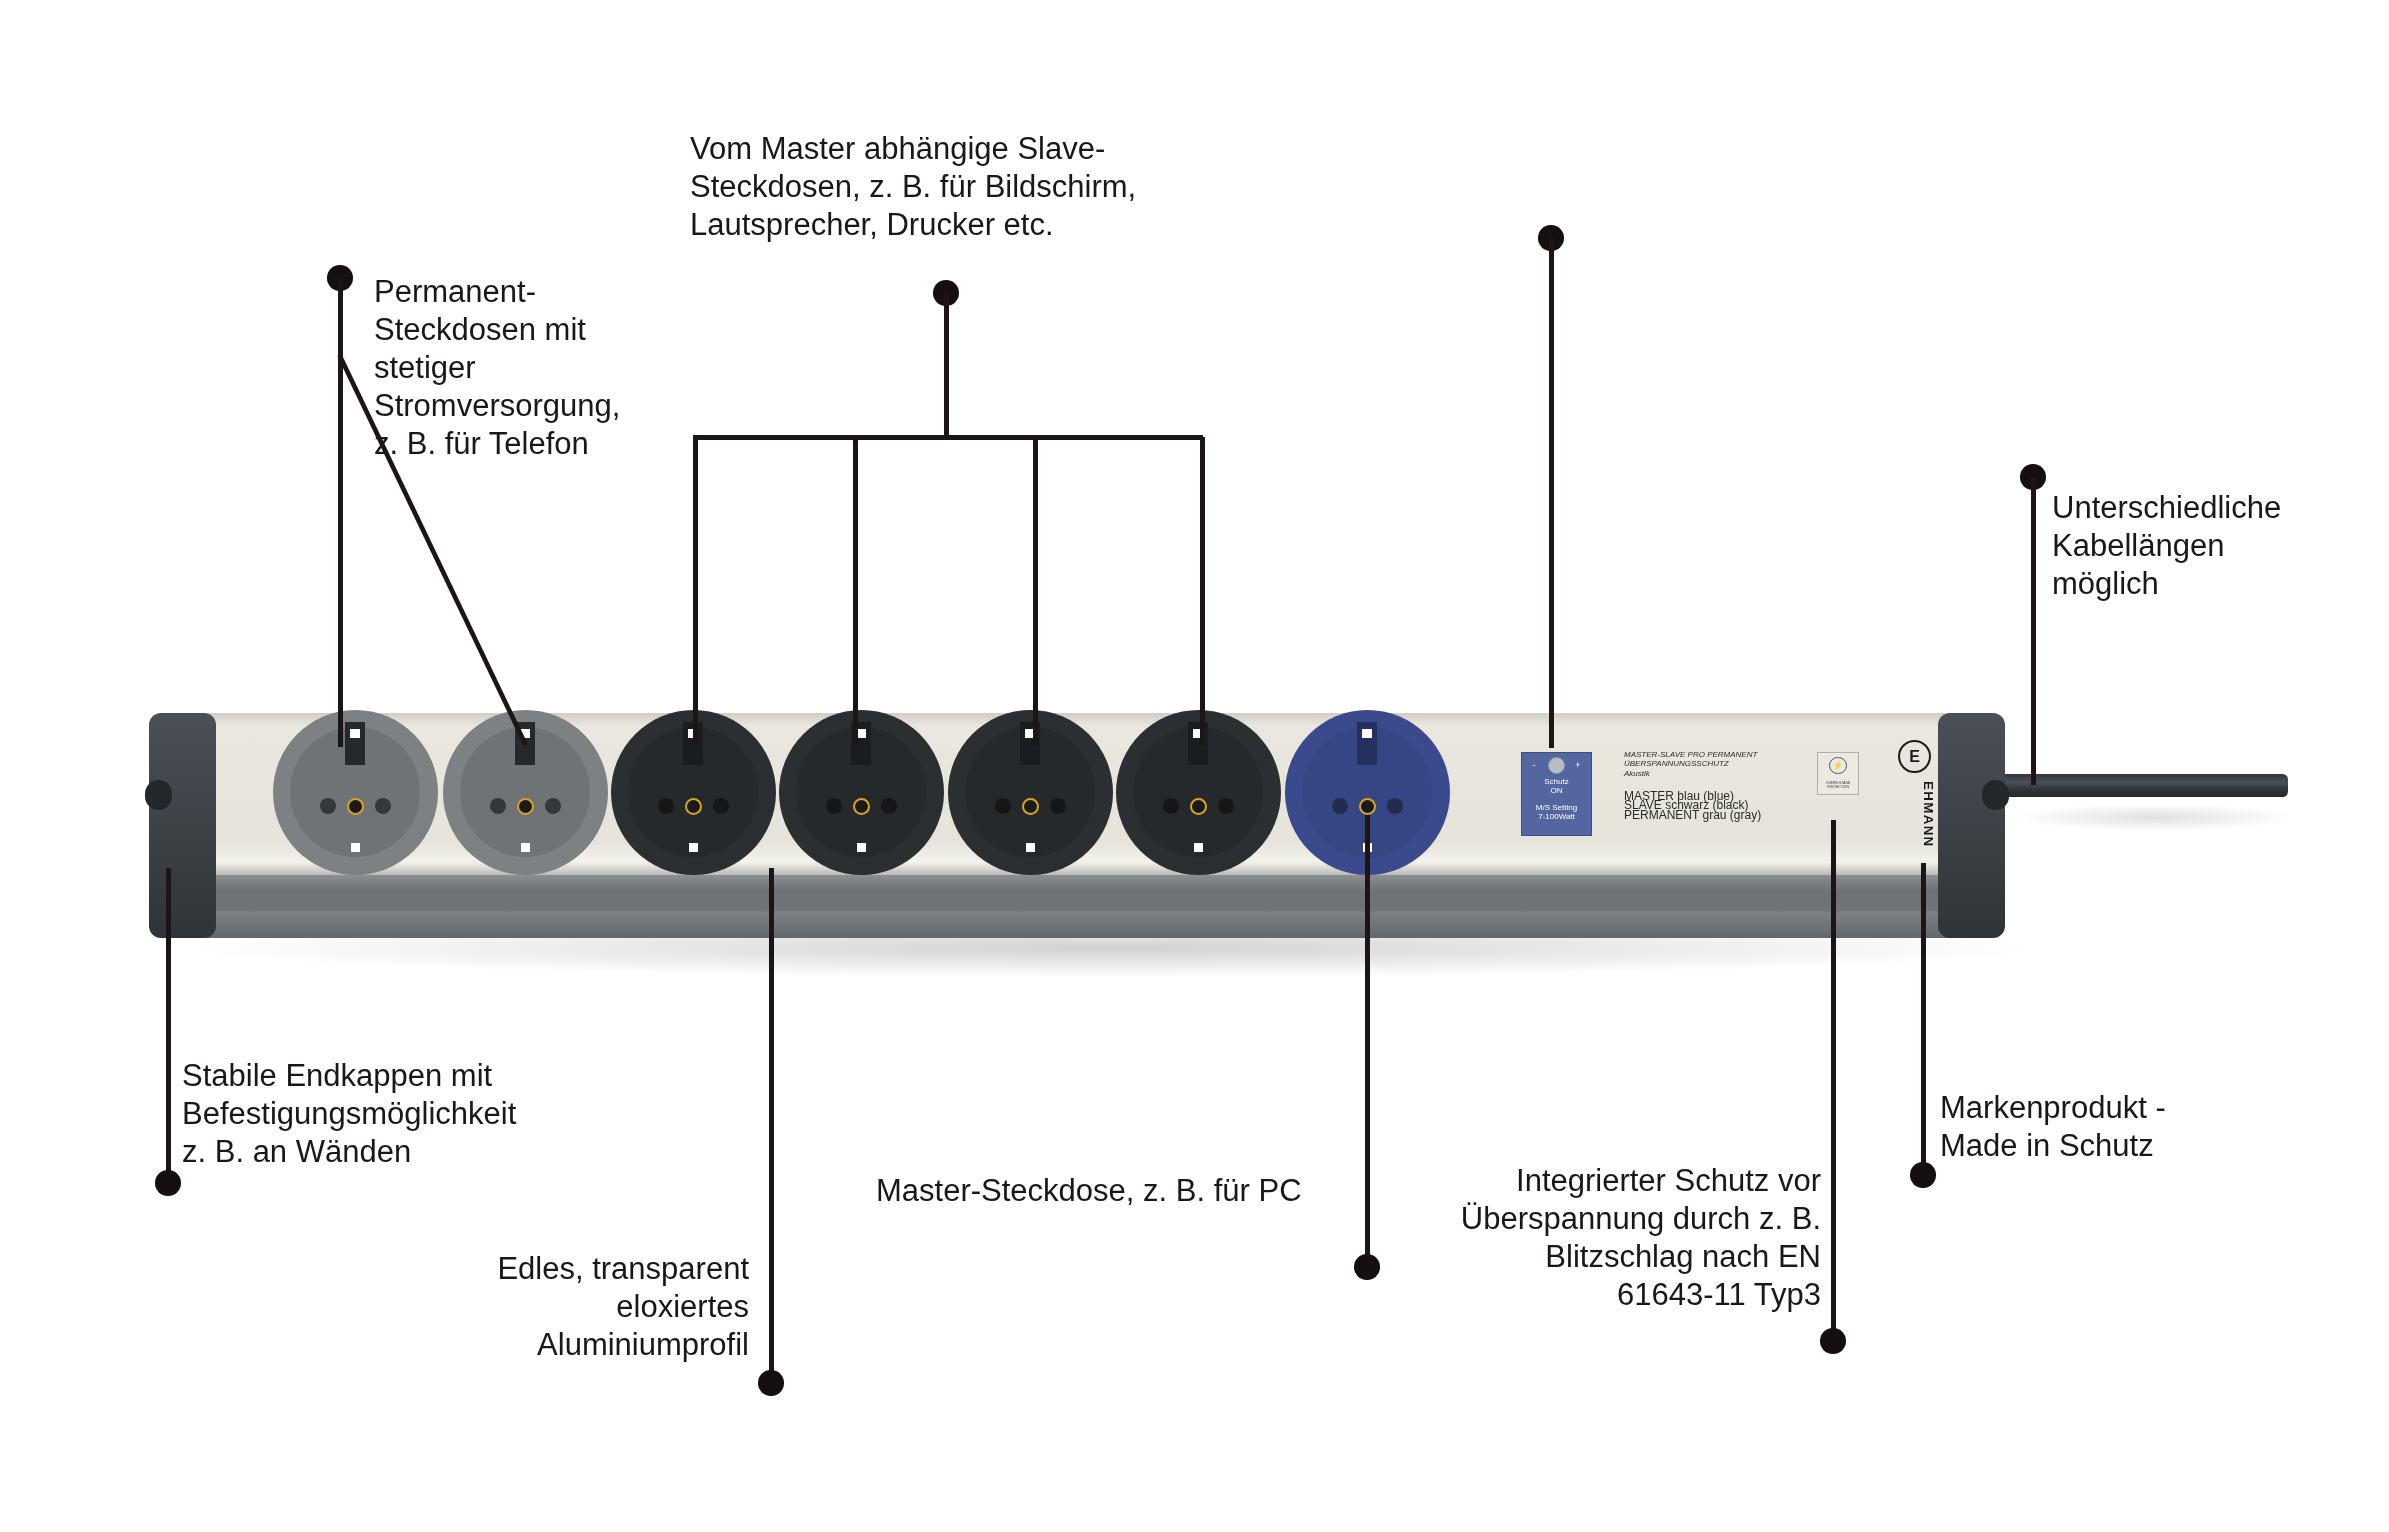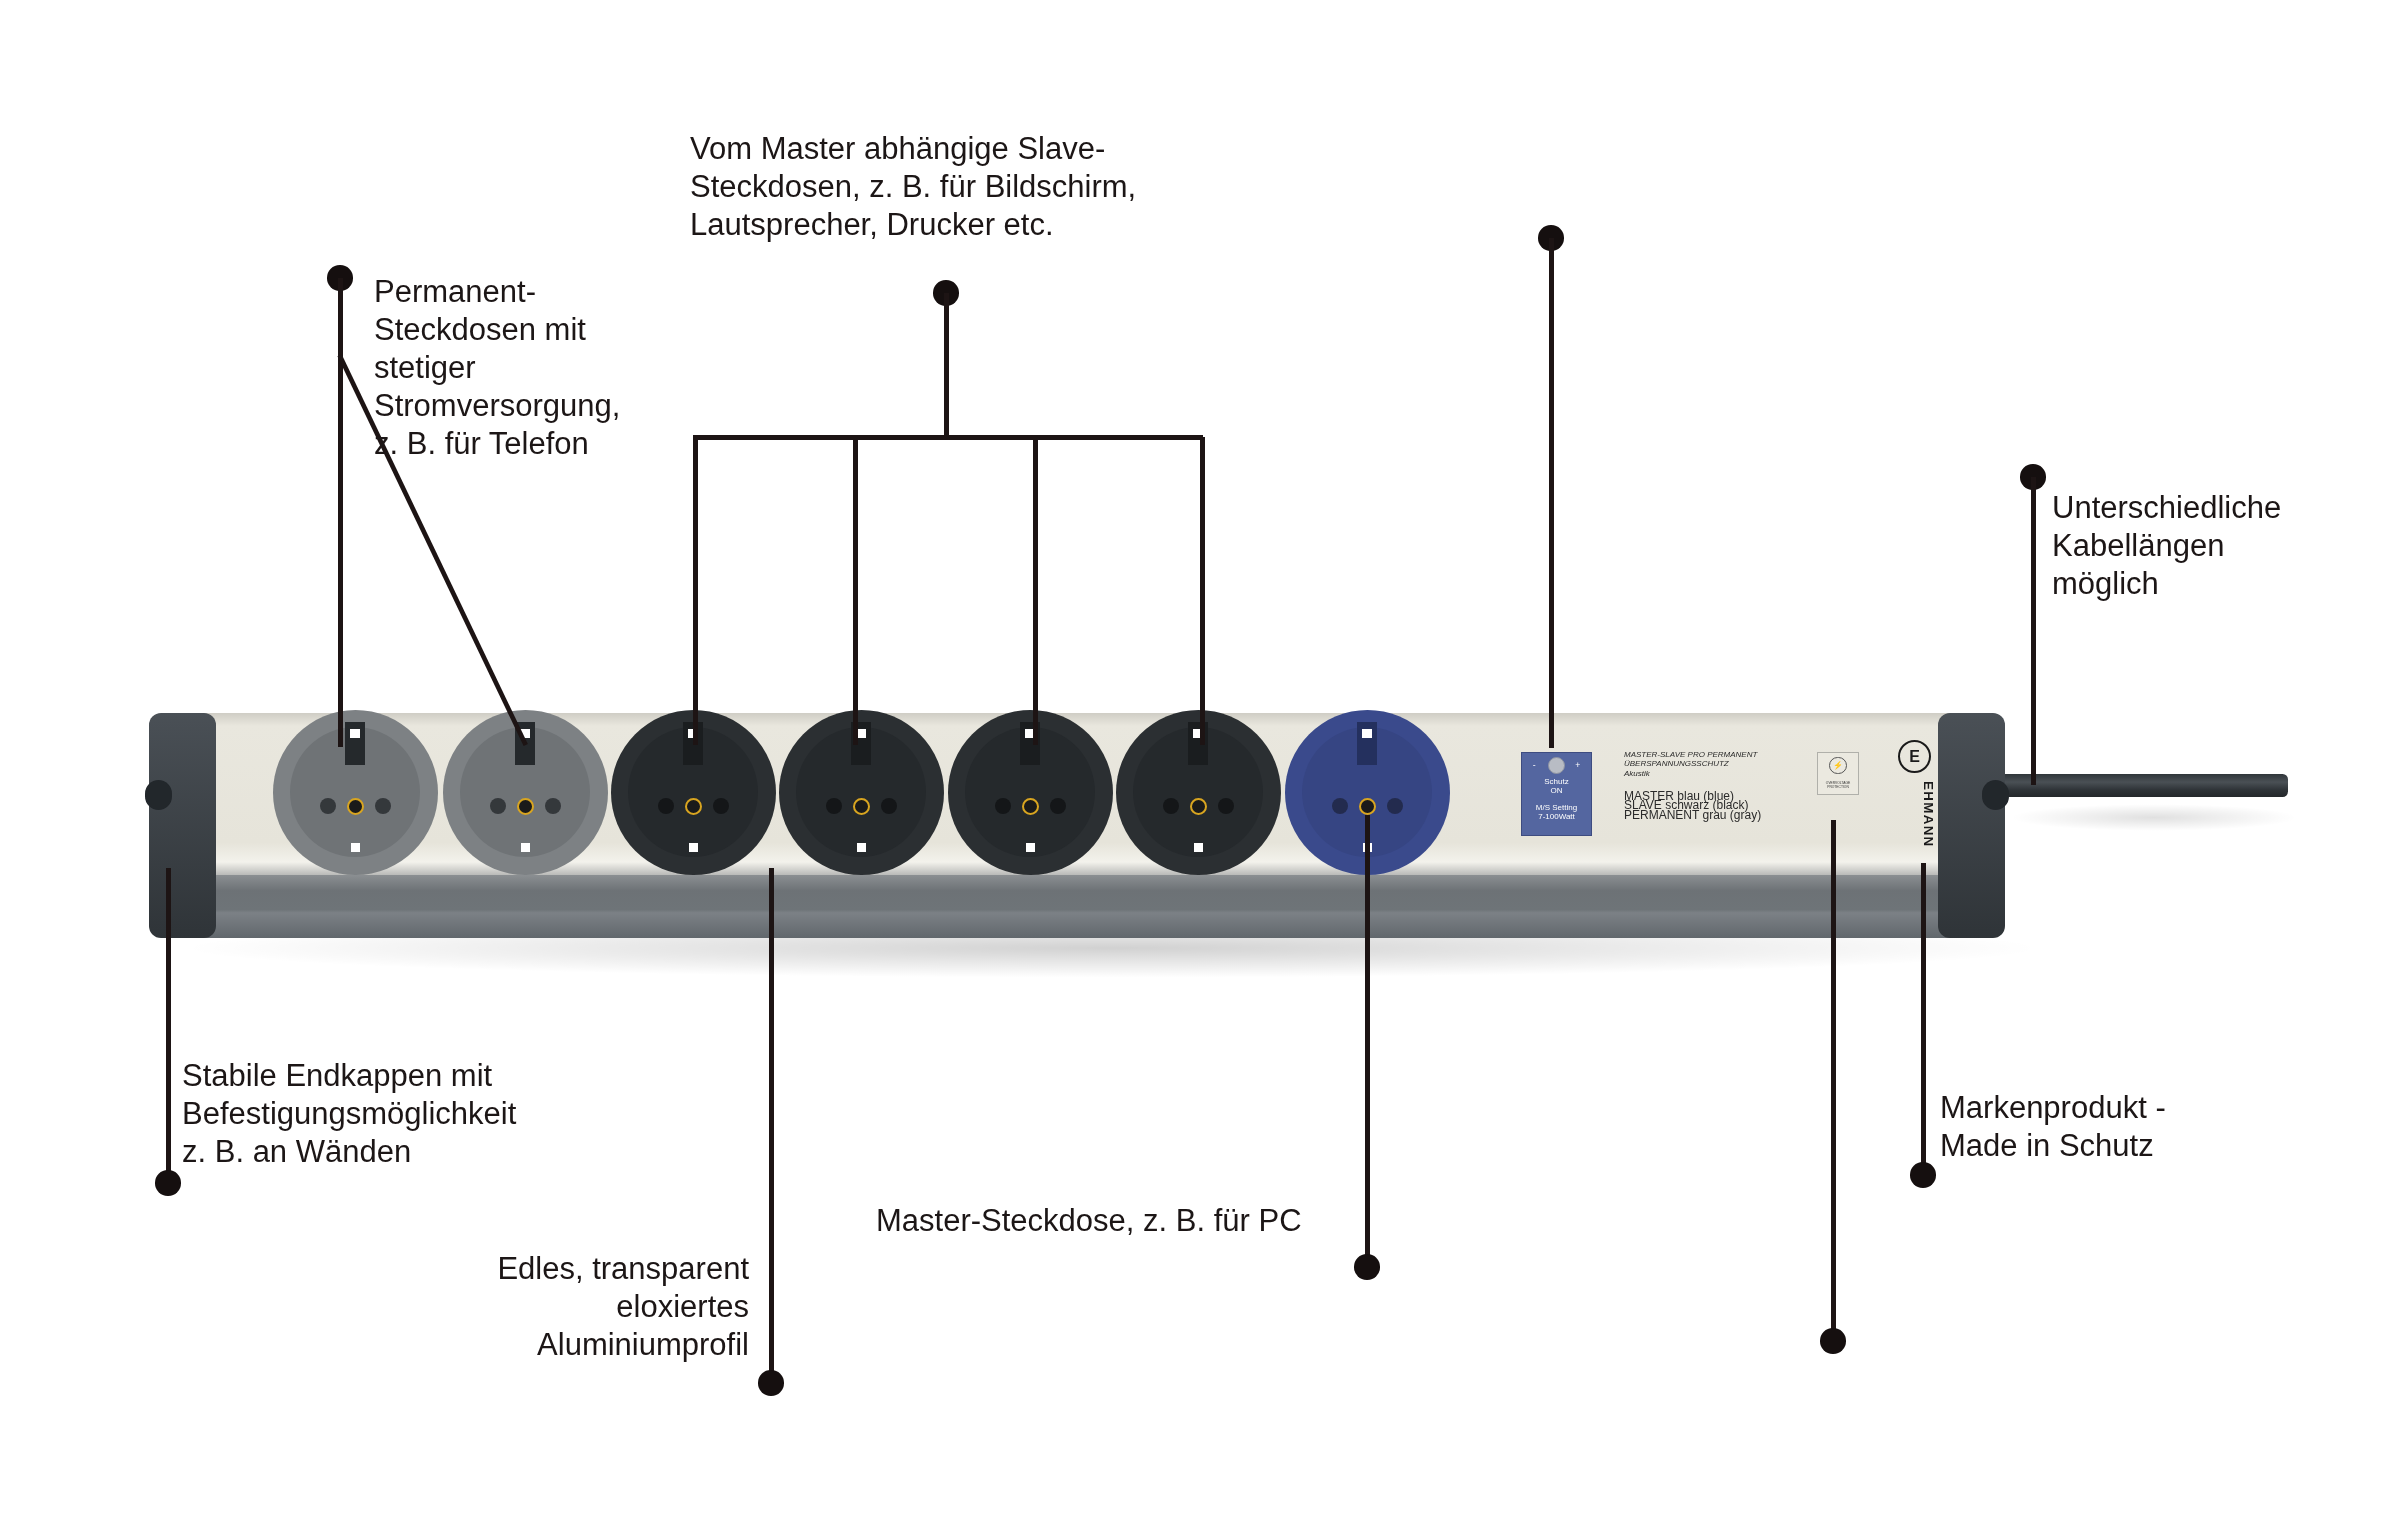--- a/index.html
+++ b/index.html
@@ -221,18 +221,22 @@
 Lautsprecher, Drucker etc.</div>
   <div class="lbl" style="left:2052px;top:489px">Unterschiedliche
 Kabellängen
 möglich</div>
   <div class="lbl" style="left:182px;top:1057px">Stabile Endkappen mit
 Befestigungsmöglichkeit
 z. B. an Wänden</div>
   <div class="lbl right" style="left:402px;top:1250px;width:347px">Edles, transparent
 eloxiertes
 Aluminiumprofil</div>
-  <div class="lbl" style="left:876px;top:1202px">Master-Steckdose, z. B. für PC</div>
+  <div class="lbl" style="left:876px;top:1172px">Master-Steckdose, z. B. für PC</div>
+  <div class="lbl right" style="left:1340px;top:1162px;width:481px">Integrierter Schutz vor
+Überspannung durch z. B.
+Blitzschlag nach EN
+61643-11 Typ3</div>
   <div class="lbl" style="left:1940px;top:1089px">Markenprodukt -
 Made in Schutz</div>
 
 </div>
 
 
 </body></html>

